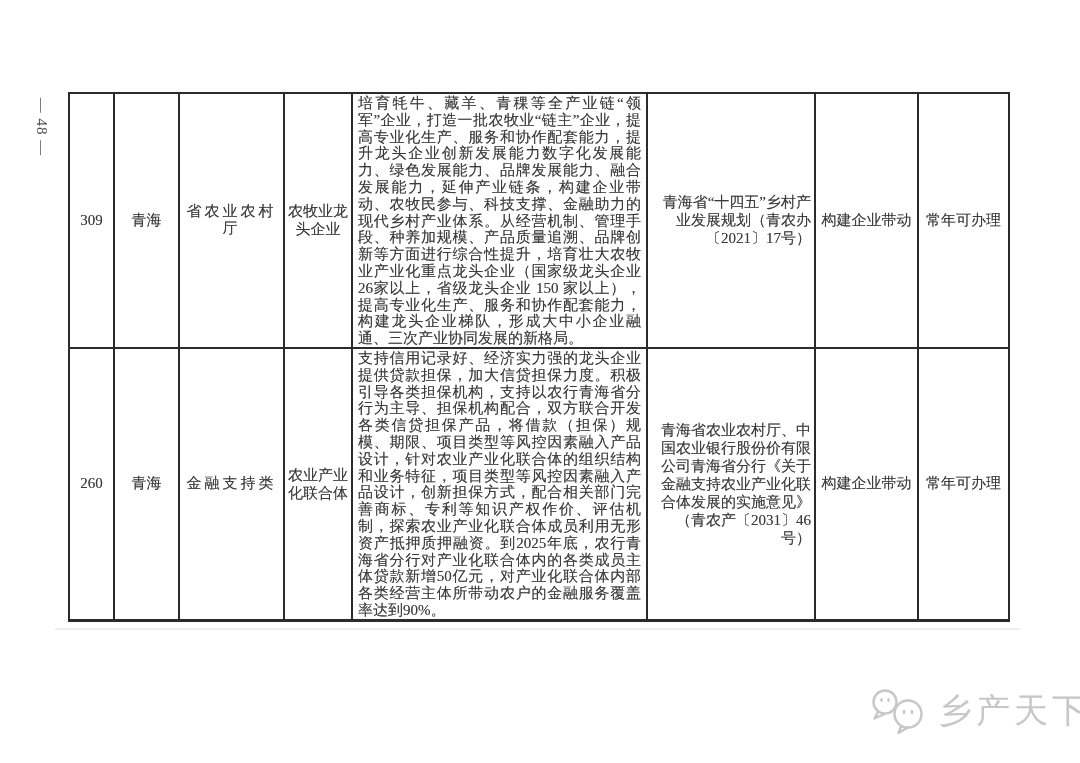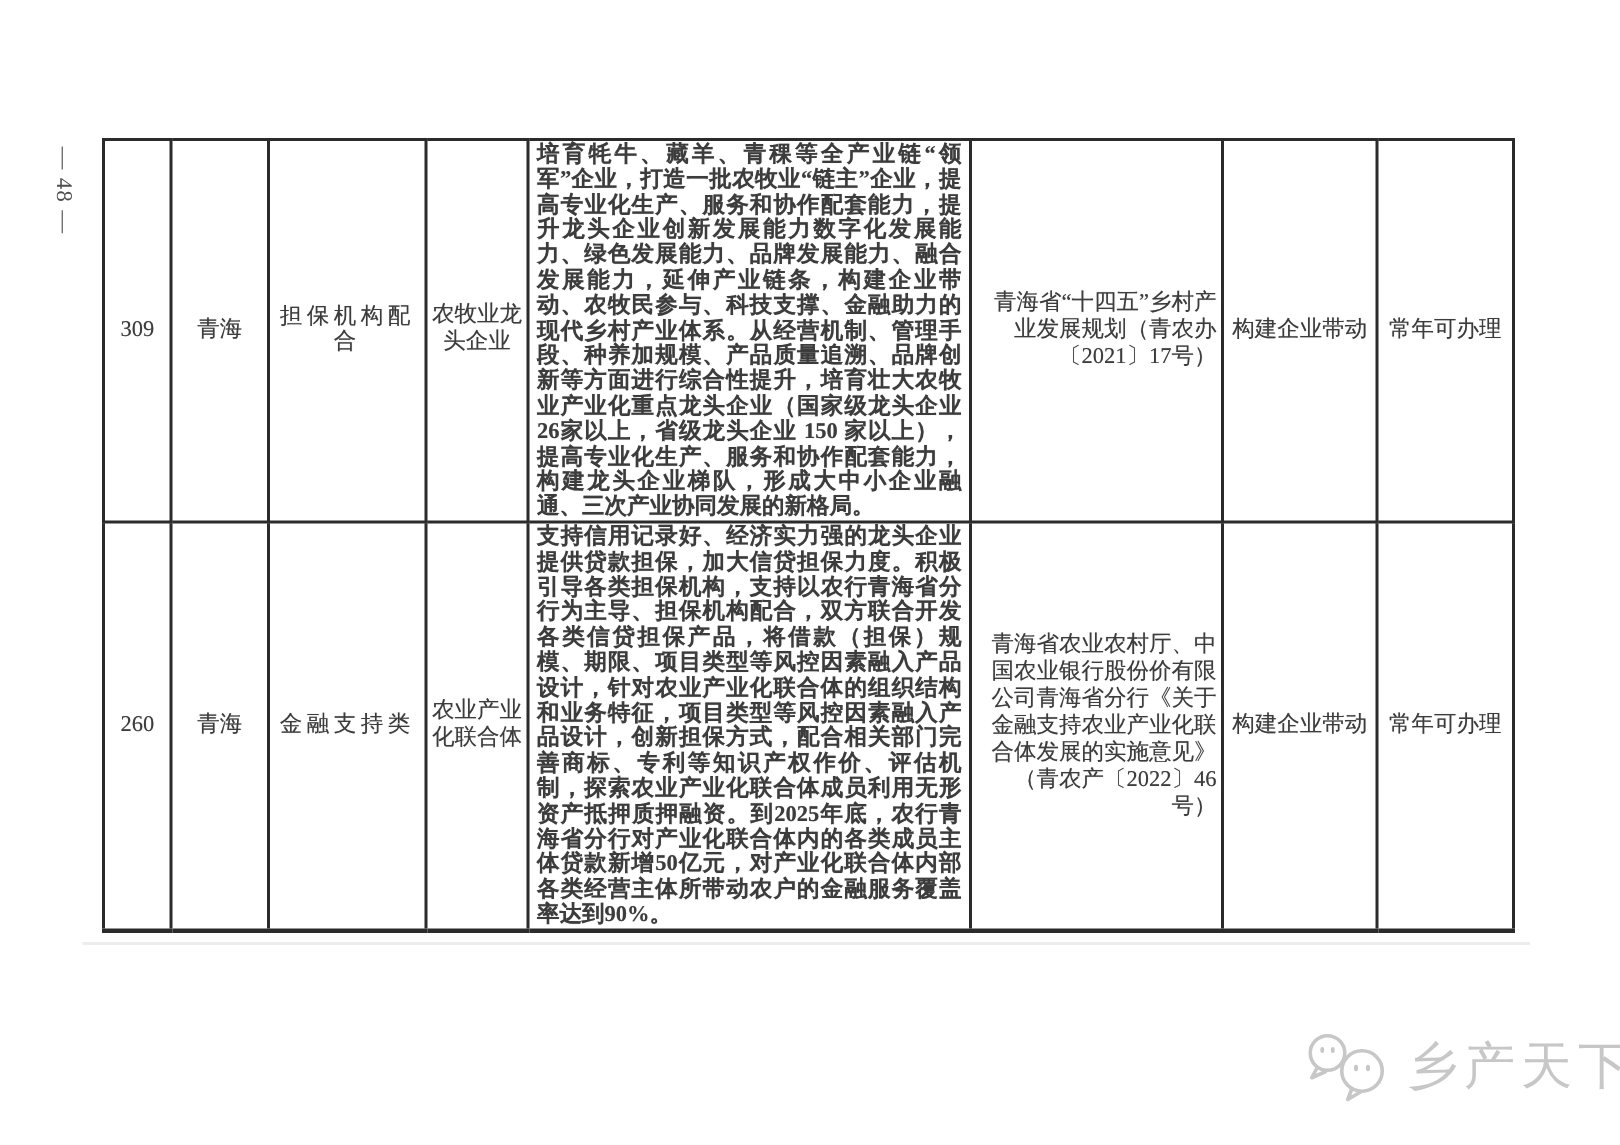--- a/index.html
+++ b/index.html
@@ -32,24 +32,24 @@
   .doc-table td{
     border:2px solid var(--c-border);
     vertical-align:middle;text-align:center;
     padding:0 2px;line-height:17px;
     overflow:hidden;
   }
   tr.row-a{height:253px;}
   tr.row-b{height:264px;}
   tr.row-b td{border-bottom-width:3px;}
   td.c-cat{letter-spacing:3px;}
-  td.c-target{padding:0 1px;line-height:18px;font-family:Liberation Mono, monospace;}
+  td.c-target{padding:0 1px;line-height:18px;}
   td.c-measures{
     vertical-align:top;text-align:justify;
-    padding:1px 5px 0 5px;line-height:16.8px;font-weight:bold;
+    padding:1px 5px 0 5px;line-height:16.8px;
   }
   td.c-basis{
     text-align:right;padding:0 3px 0 7px;line-height:18px;
   }
   
   .scan-artifact{
     position:absolute;left:55px;top:628px;width:965px;height:2px;
     background:var(--c-artifact);
   }
   
@@ -78,34 +78,34 @@
         <col style="width:68px">
       <col style="width:295px">
         <col style="width:168px">
         <col style="width:103px">
         <col style="width:91px">
     </colgroup>
     <tbody>
       <tr class="row-a">
         <td class="c-no">309</td>
         <td class="c-prov">青海</td>
-        <td class="c-cat">担保机构配合</td>
+        <td class="c-cat">省农业农村厅</td>
         <td class="c-target">农牧业龙头企业</td>
         <td class="c-measures">培育牦牛、藏羊、青稞等全产业链“领军”企业，打造一批农牧业“链主”企业，提高专业化生产、服务和协作配套能力，提升龙头企业创新发展能力数字化发展能力、绿色发展能力、品牌发展能力、融合发展能力，延伸产业链条，构建企业带动、农牧民参与、科技支撑、金融助力的现代乡村产业体系。从经营机制、管理手段、种养加规模、产品质量追溯、品牌创新等方面进行综合性提升，培育壮大农牧业产业化重点龙头企业（国家级龙头企业26家以上，省级龙头企业 150 家以上），提高专业化生产、服务和协作配套能力，构建龙头企业梯队，形成大中小企业融通、三次产业协同发展的新格局。</td>
         <td class="c-basis">青海省“十四五”乡村产业发展规划（青农办〔2021〕17号）</td>
         <td class="c-agency">构建企业带动</td>
         <td class="c-avail">常年可办理</td>
       </tr>
       <tr class="row-b">
         <td class="c-no">260</td>
         <td class="c-prov">青海</td>
         <td class="c-cat">金融支持类</td>
         <td class="c-target">农业产业化联合体</td>
         <td class="c-measures">支持信用记录好、经济实力强的龙头企业提供贷款担保，加大信贷担保力度。积极引导各类担保机构，支持以农行青海省分行为主导、担保机构配合，双方联合开发各类信贷担保产品，将借款（担保）规模、期限、项目类型等风控因素融入产品设计，针对农业产业化联合体的组织结构和业务特征，项目类型等风控因素融入产品设计，创新担保方式，配合相关部门完善商标、专利等知识产权作价、评估机制，探索农业产业化联合体成员利用无形资产抵押质押融资。到2025年底，农行青海省分行对产业化联合体内的各类成员主体贷款新增50亿元，对产业化联合体内部各类经营主体所带动农户的金融服务覆盖率达到90%。</td>
-        <td class="c-basis">青海省农业农村厅、中国农业银行股份价有限公司青海省分行《关于金融支持农业产业化联合体发展的实施意见》（青农产〔2022〕46号）</td>
+        <td class="c-basis">青海省农业农村厅、中国农业银行股份价有限公司青海省分行《关于金融支持农业产业化联合体发展的实施意见》（青农产〔2031〕46号）</td>
         <td class="c-agency">构建企业带动</td>
         <td class="c-avail">常年可办理</td>
       </tr>
     </tbody>
   </table>
 
   <div class="scan-artifact"></div>
 
   <div class="watermark">
     <svg width="64" height="48" viewBox="0 0 64 48">

